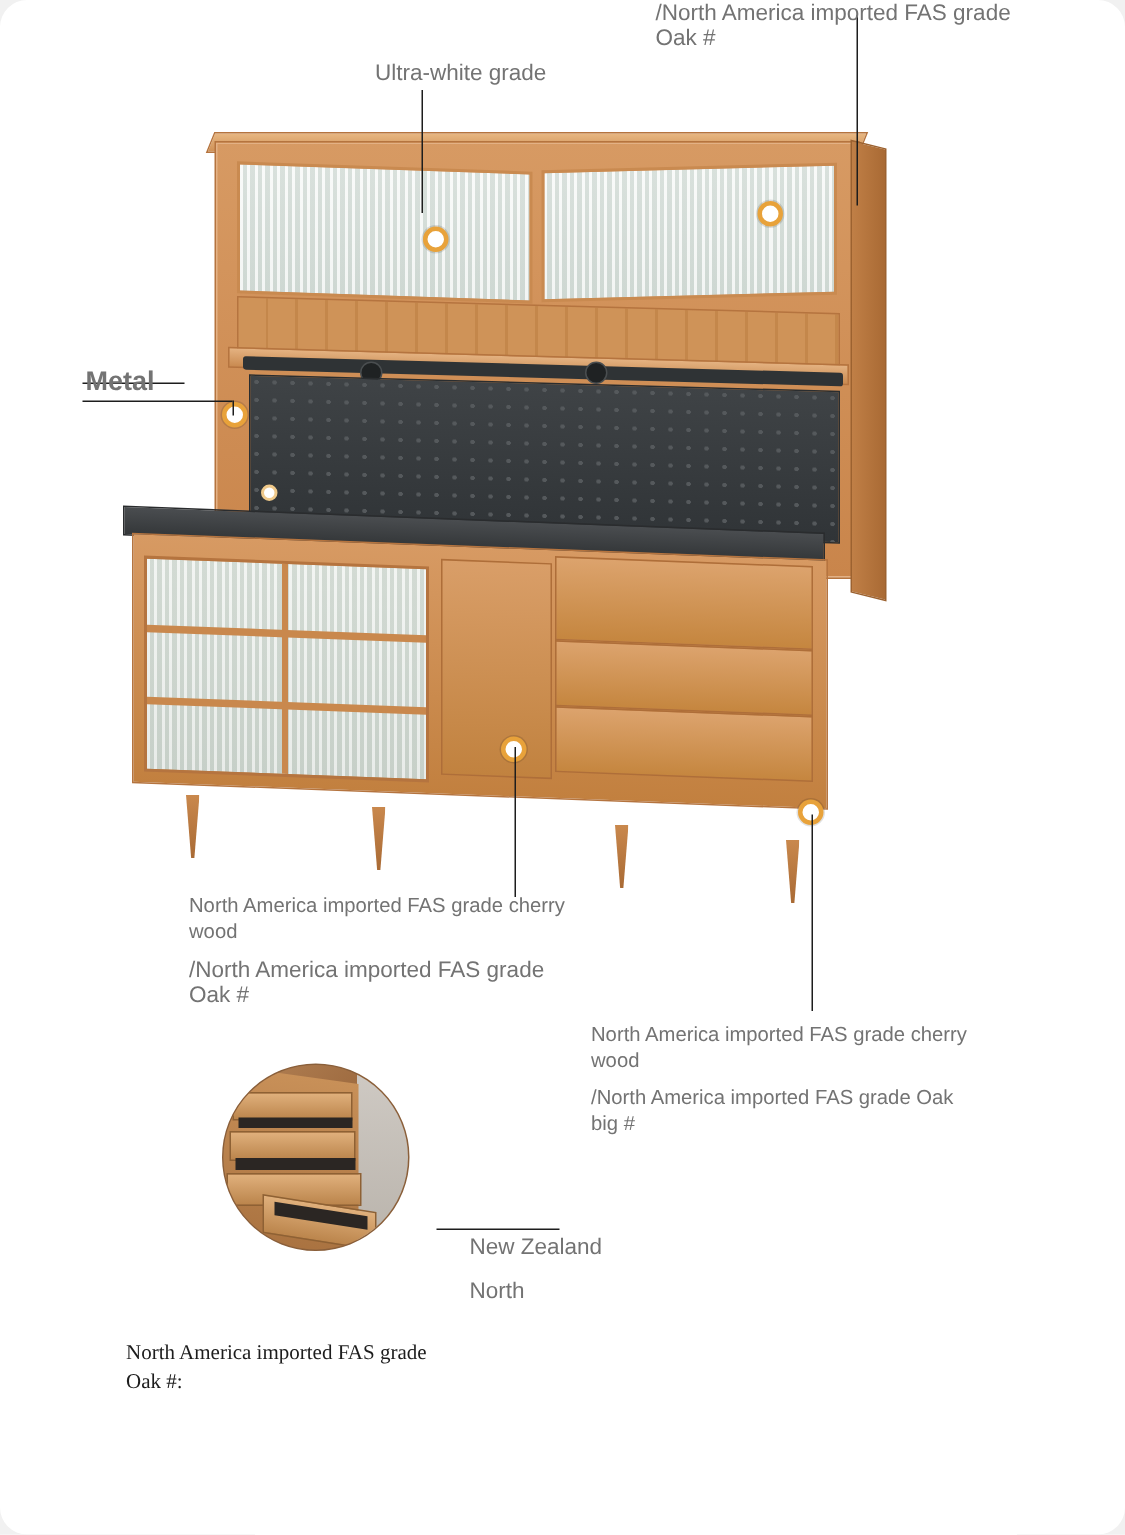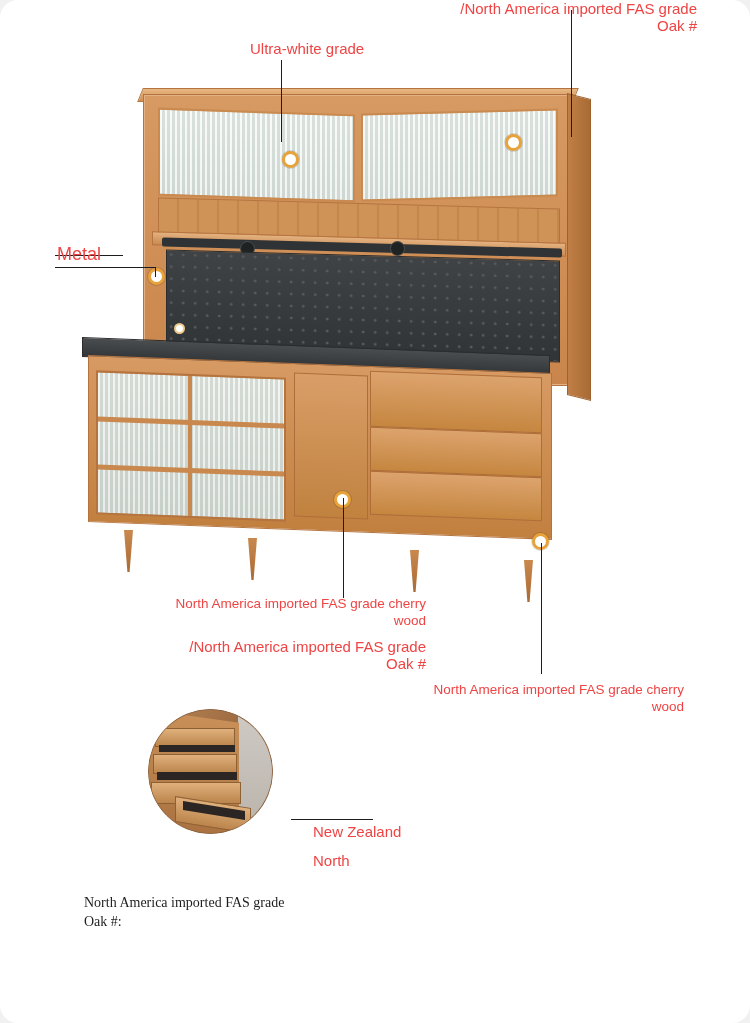--- a/index.html
+++ b/index.html
@@ -214,25 +214,24 @@
     border: 2px solid #efc98a;
   }
   
   .line {
     position: absolute;
     background: #1d1d1d;
   }
   
   .label {
     position: absolute;
-    color: #ef4444;
+    color: #737373;
     font-size: 13.5px;
     line-height: 17px;
     white-space: pre-line;
-    text-align: right;
   }
   .label.big { font-size: 18px; }
   .label.mid { font-size: 15px; }
   
   .photo-circle {
     position: absolute;
     left: 148px;
     top: 709px;
     width: 123px;
     height: 123px;
@@ -338,31 +337,33 @@
 
   <div class="line" style="left:541px; top:543px; width:1px; height:131px;"></div>
 
   <div class="line" style="left:291px; top:819px; width:82px; height:1px;"></div>
 
   <div class="label mid" style="left:250px; top:40px;">Ultra-white grade</div>
 
   <div class="label mid" style="left:437px; top:0px; width:260px;">/North America imported FAS grade
 Oak #</div>
 
-  <div class="label big" style="left:57px; top:246px;">Metal</div>
+  <div class="label big" style="left:57px; top:246px;font-weight:bold;">Metal</div>
 
   <div class="label" style="left:126px; top:595px; width:300px;">North America imported FAS grade cherry
 wood</div>
 
   <div class="label mid" style="left:126px; top:638px; width:300px;">/North America imported FAS grade
 Oak #</div>
 
   <div class="label" style="left:394px; top:681px; width:290px;">North America imported FAS grade cherry
 wood</div>
 
+  <div class="label" style="left:394px; top:723px; width:290px;">/North America imported FAS grade Oak
+big #</div>
 
   <div class="label mid" style="left:313px; top:823px;">New Zealand</div>
 
   <div class="label mid" style="left:313px; top:852px;">North</div>
 
   <div class="photo-circle">
     <div class="pc-inner">
       <div class="pc-bg"></div>
       <div class="pc-wall"></div>
       <div class="pc-cab"></div>

